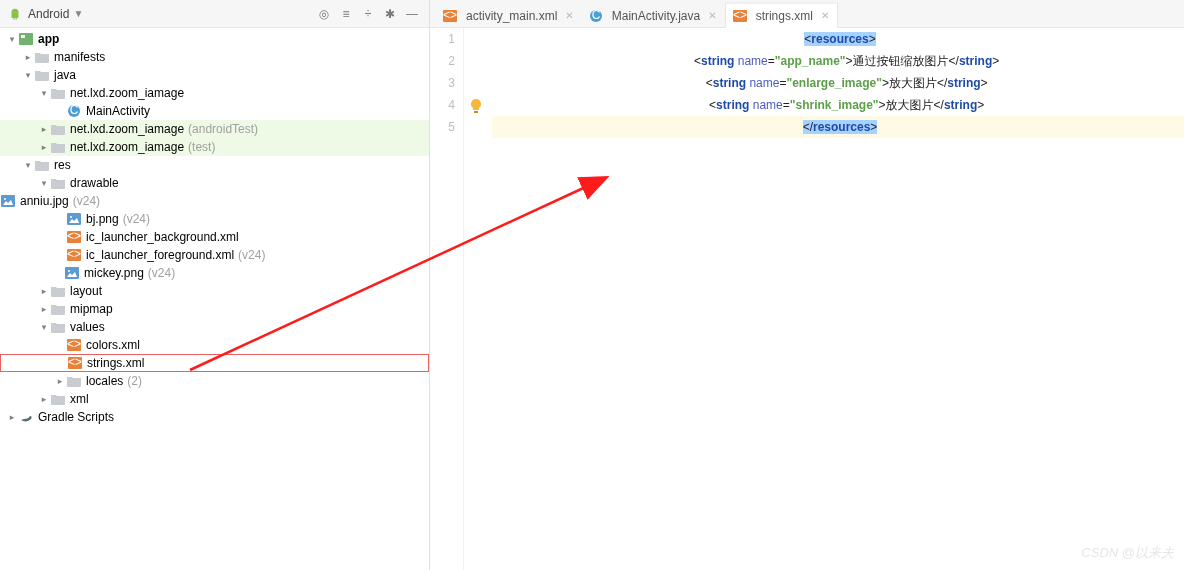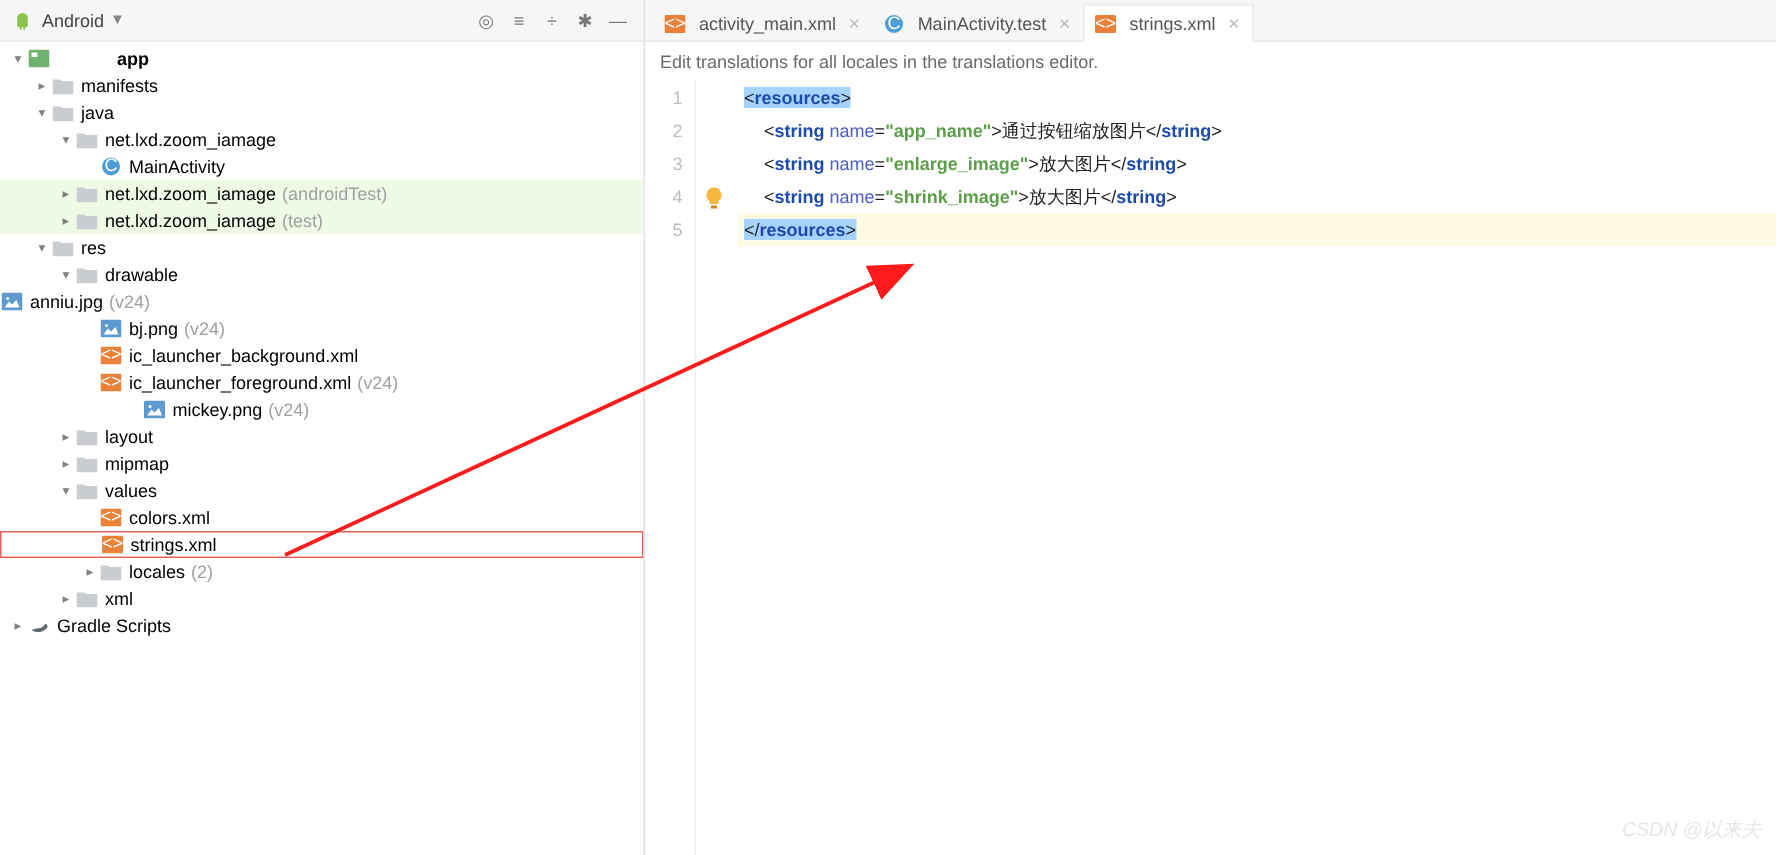--- a/index.html
+++ b/index.html
@@ -15,37 +15,37 @@
   .tbbtn { width: 18px; height: 18px; display: inline-flex; align-items: center; justify-content: center; color: #777; margin-left: 4px; cursor: pointer; }
   .tree { flex: 1; overflow: auto; padding-top: 2px; }
   .row { display: flex; align-items: center; height: 18px; padding-right: 6px; white-space: nowrap; cursor: default; }
   .tw { width: 12px; display: inline-flex; align-items: center; justify-content: center; color: #808080; font-size: 9px; }
   .ico { width: 16px; height: 15px; display: inline-flex; align-items: center; justify-content: center; margin-right: 4px; }
   .folder { color: #b8bcc2; }
   .folder svg { fill: #c9ccd1; }
   .xml-ico rect { fill: #e98138; }
   .img-ico rect { fill: #5c9ad0; }
   .muted { color: #a0a0a0; margin-left: 4px; }
-  .bold { font-weight: 600; margin-left: 40px; }
+  .bold { font-weight: 600; }
   .hl-row { border: 1.5px solid #e8615f; height: 18px; }
   .green-bg { background: #effae6; }
   
   .right { flex: 1; display: flex; flex-direction: column; }
   .tabs { height: 28px; display: flex; align-items: flex-end; background: #f6f6f6; padding-left: 6px; border-bottom: 1px solid #e6e6e6; }
   .tab { display: flex; align-items: center; padding: 4px 8px 4px 6px; border-top: 1px solid transparent; color: #555; gap: 4px; cursor: pointer; }
   .tab.active { background: #fff; border-top: 2px solid #f0f0f0; border-left: 1px solid #e6e6e6; border-right: 1px solid #e6e6e6; border-bottom: 1px solid #fff; margin-bottom: -1px; }
   .tab .x { color: #bbb; font-size: 10px; margin-left: 4px; }
   .banner { padding: 6px 10px; color: #6b6b6b; font-size: 12px; }
   .editor { display: flex; flex: 1; position: relative; }
   .gutter { width: 34px; text-align: right; padding-right: 8px; color: #bdbdbd; font-family: Consolas, monospace; font-size: 13px; background: #fff; border-right: 1px solid #f0f0f0; }
   .gutter div { height: 22px; line-height: 22px; }
   .margin { width: 28px; background: #fff; position: relative; }
   .bulb { position: absolute; left: 4px; top: 70px; width: 16px; height: 16px; color: #f0a60a; }
   .code { flex: 1; font-family: Consolas, "Courier New", monospace; font-size: 13.5px; line-height: 22px; padding-left: 4px; position: relative; }
-  .code .line { height: 22px; white-space: pre; }
+  .code .line { height: 22px; white-space: pre; text-align: center; }
   .hl-yellow { background: #fffae3; position: absolute; left: 0; right: 0; top: 88px; height: 22px; z-index: 0; }
   .code .line > span { position: relative; z-index: 1; }
   .sel { background: #a6d2ff; }
   .kw { color: #1e4aa8; font-weight: 600; }
   .attr { color: #4b5cc4; }
   .str { color: #5c9e4a; font-weight: 600; }
   .txt { color: #222; }
   
   .arrow-overlay { position: absolute; left: 0; top: 0; width: 1184px; height: 570px; pointer-events: none; z-index: 50; }
   .watermark { position: absolute; right: 10px; bottom: 8px; color: #e6e6e6; font-size: 13px; font-style: italic; pointer-events: none; }
@@ -190,21 +190,21 @@
       <div class="row" style="padding-left:66px">
           <span class="ico xml-ico">
             <svg width="14" height="12" viewBox="0 0 14 12">
               <rect width="14" height="12" rx="1"></rect>
               <text x="7" y="9" text-anchor="middle" fill="#fff" font-size="7">&lt;&gt;</text>
             </svg>
           </span>
           <span>ic_launcher_foreground.xml</span>
           <span class="muted">(v24)</span>
         </div>
-      <div class="row" style="padding-left:95px">
+      <div class="row" style="padding-left:64px">
           <span class="ico img-ico">
             <svg width="14" height="12" viewBox="0 0 14 12">
               <rect width="14" height="12" rx="1"></rect>
               <circle cx="4" cy="4" r="1" fill="#fff"></circle>
               <path d="M2 10l3-4 2 2 3-3 2 5z" fill="#fff"></path>
             </svg>
           </span>
           <span>mickey.png</span>
           <span class="muted">(v24)</span>
         </div>
@@ -296,35 +296,34 @@
           <span>activity_main.xml</span>
           <span class="x">✕</span>
         </div>
       <div class="tab">
           <span class="ico">
             <svg width="14" height="14" viewBox="0 0 14 14">
               <circle cx="7" cy="7" r="6" fill="#4b9fd5"></circle>
               <text x="7" y="10" text-anchor="middle" fill="#fff" font-size="9">C</text>
             </svg>
           </span>
-          <span>MainActivity.test</span>
+          <span>MainActivity.java</span>
           <span class="x">✕</span>
         </div>
       <div class="tab active">
           <span class="ico xml-ico">
             <svg width="14" height="12" viewBox="0 0 14 12">
               <rect width="14" height="12" rx="1"></rect>
               <text x="7" y="9" text-anchor="middle" fill="#fff" font-size="7">&lt;&gt;</text>
             </svg>
           </span>
           <span>strings.xml</span>
           <span class="x">✕</span>
         </div>
     </div>
-    <div class="banner">Edit translations for all locales in the translations editor.</div>
     <div class="editor">
       <div class="gutter">
         <div>1</div>
           <div>2</div>
           <div>3</div>
           <div>4</div>
           <div>5</div>
       </div>
       <div class="margin">
         <span class="bulb"><svg viewBox="0 0 16 16" width="16" height="16">

